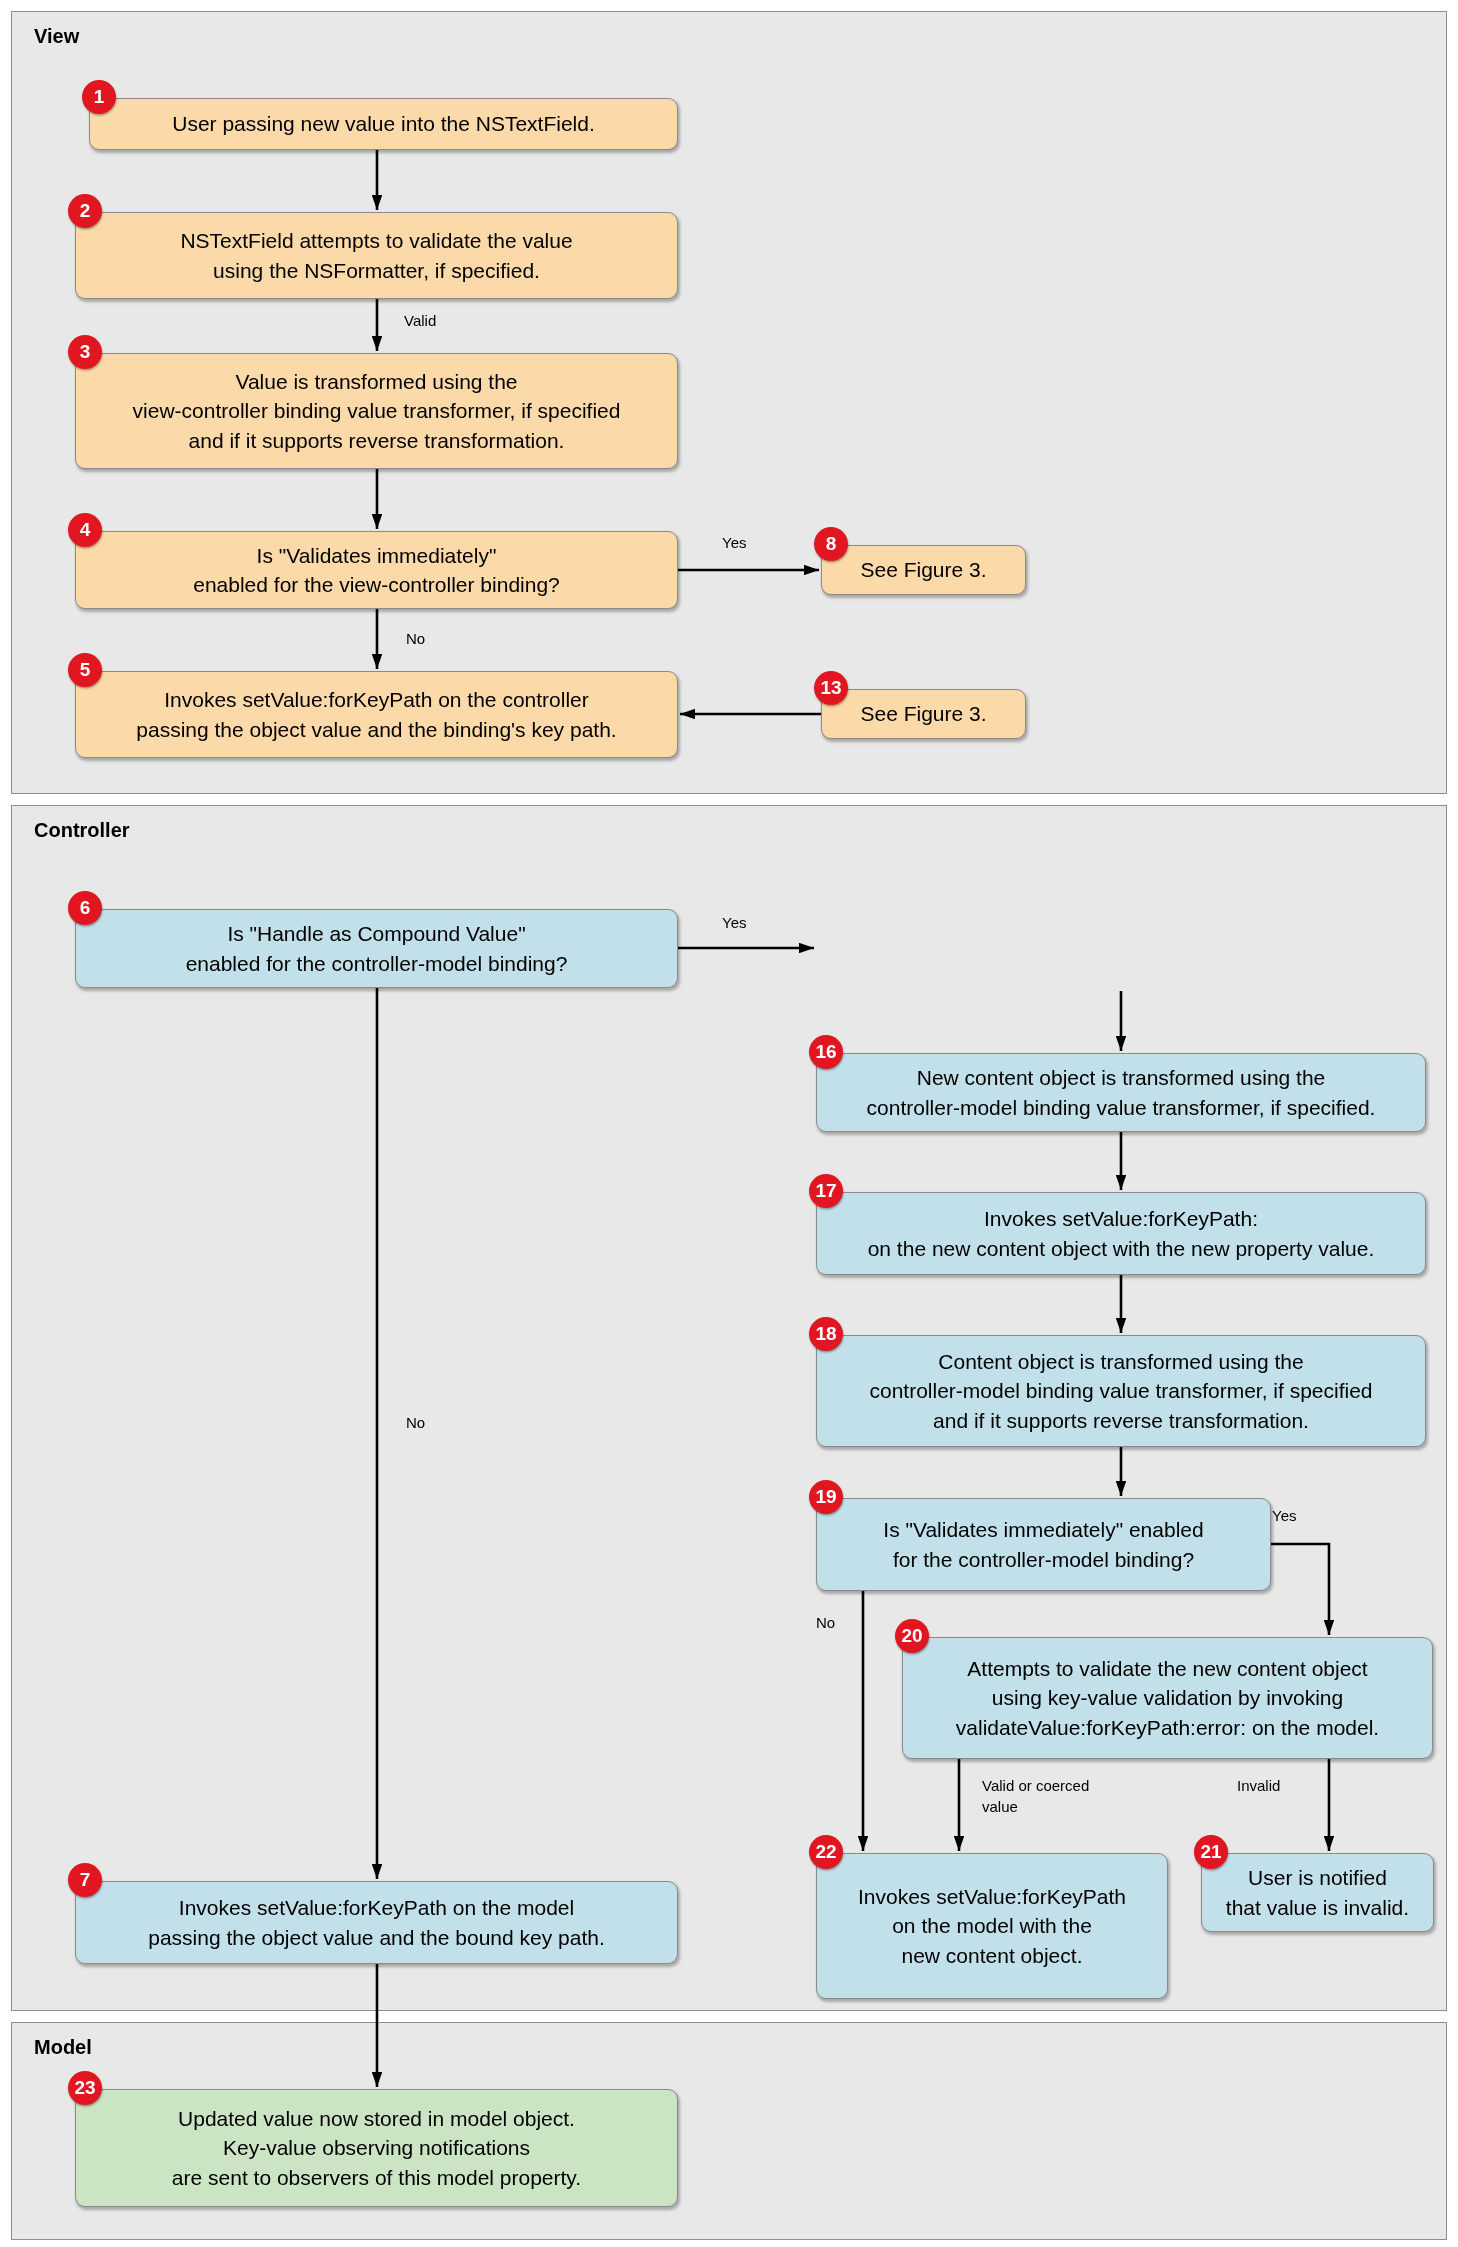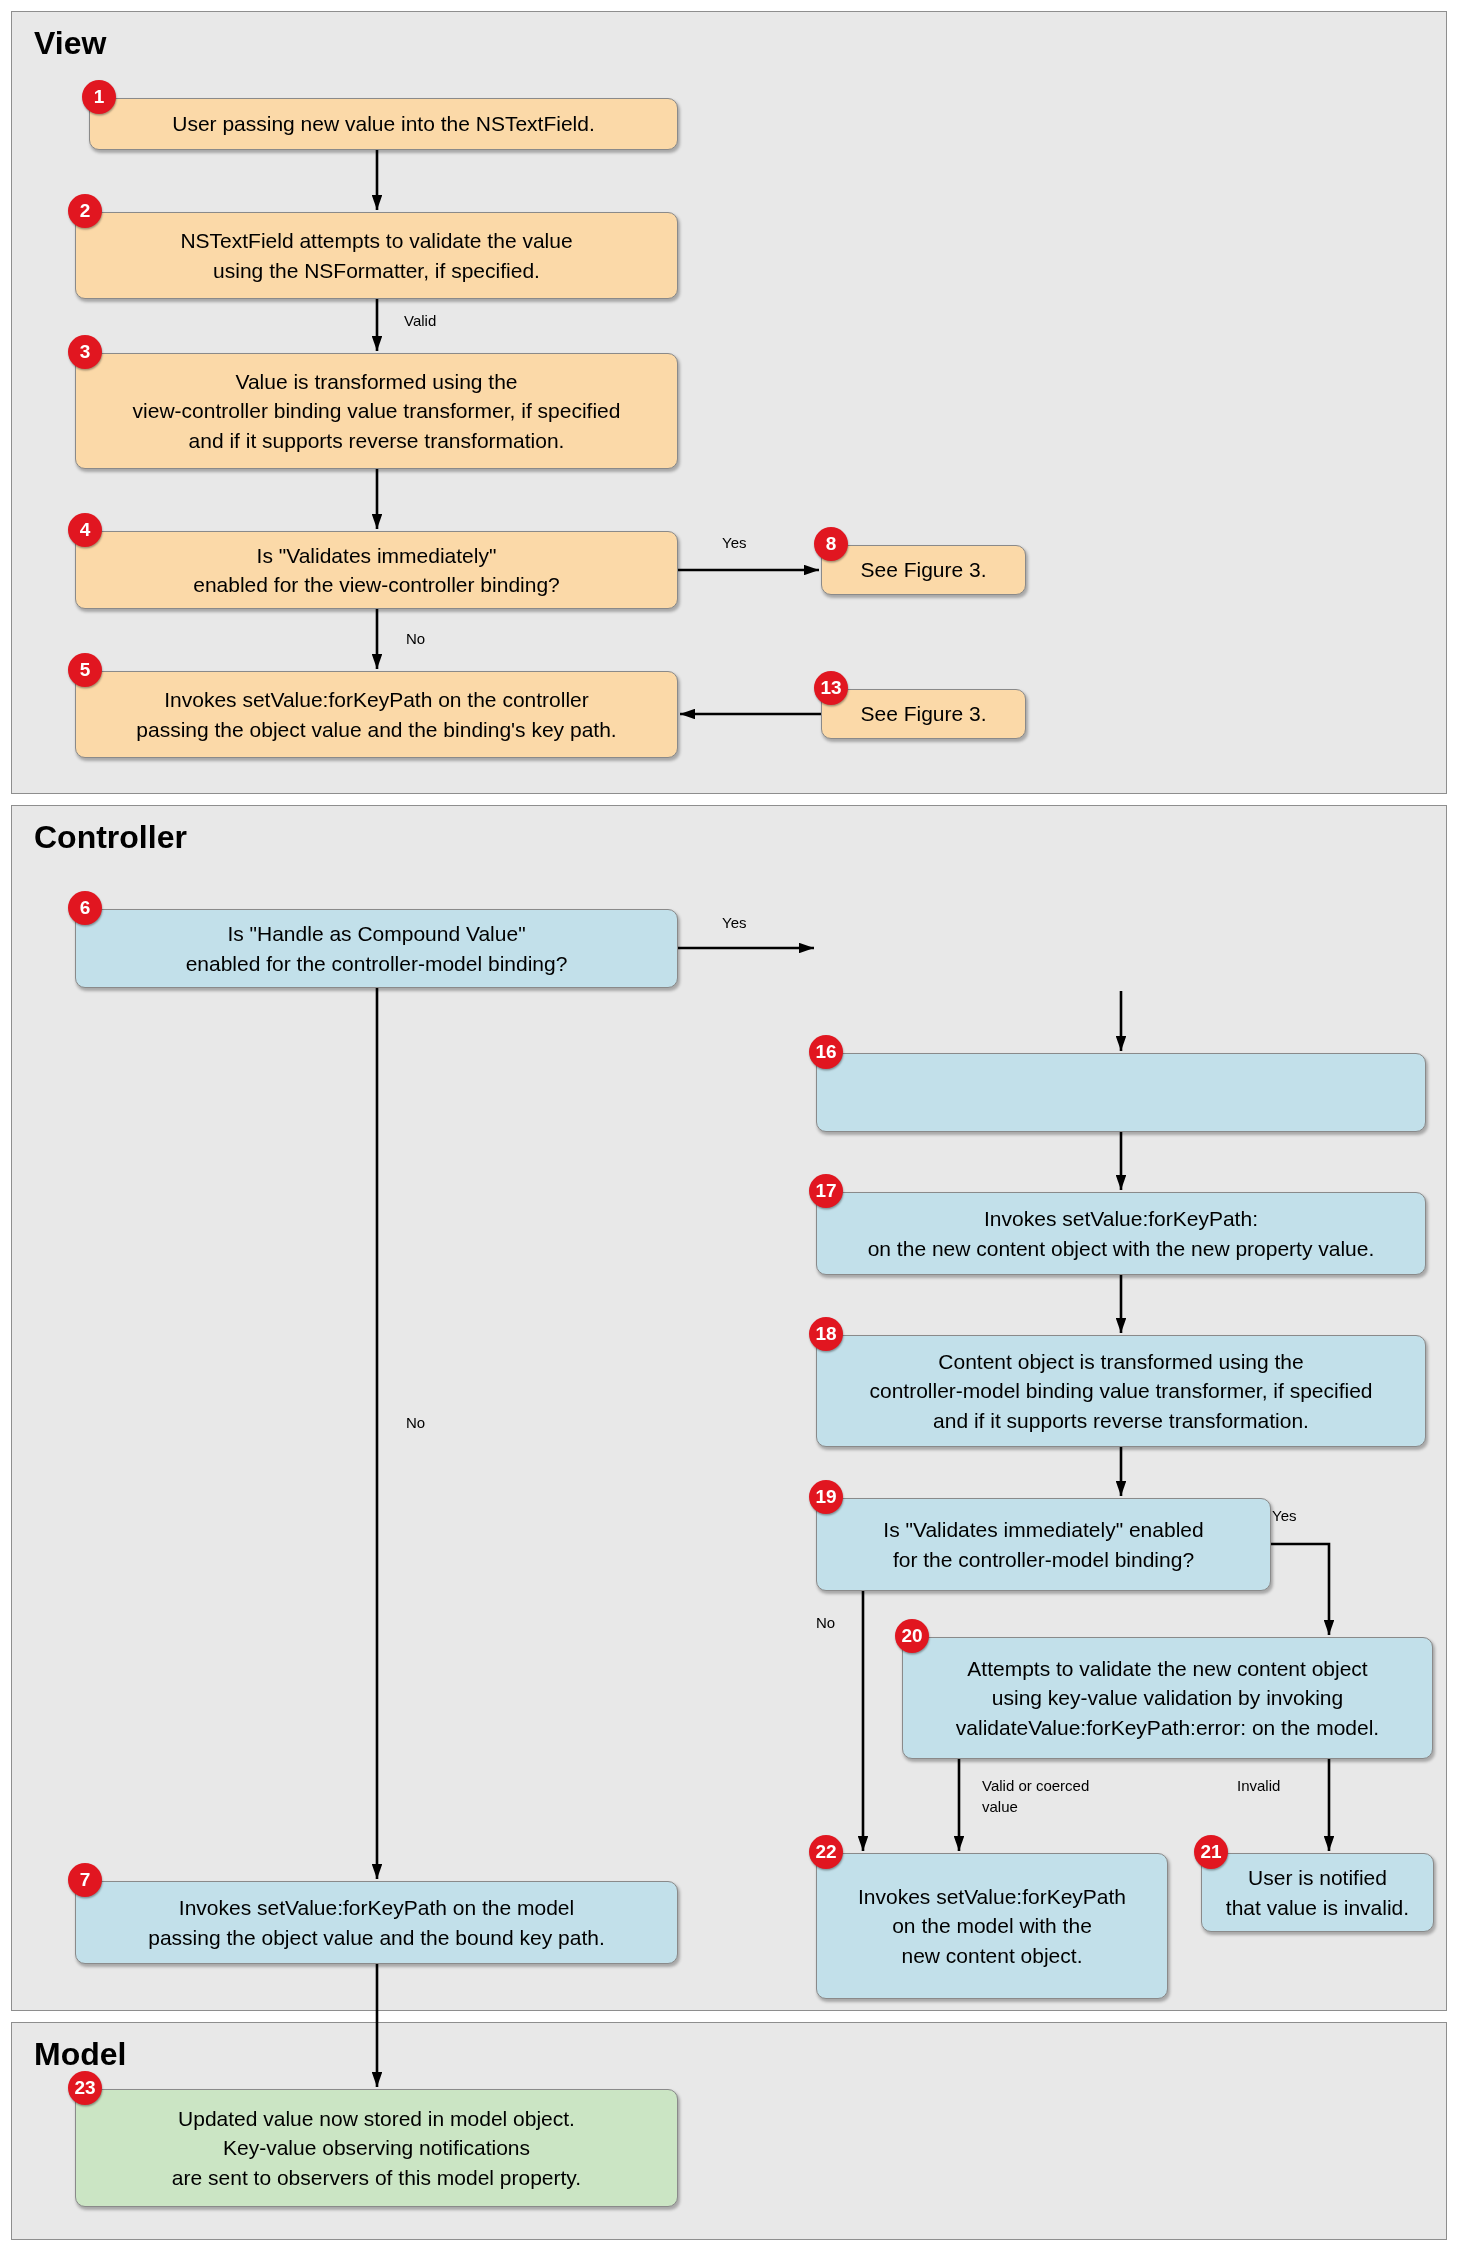--- a/index.html
+++ b/index.html
@@ -7,21 +7,21 @@
   body { font-family: "Liberation Sans", sans-serif; color: #000; }
   #canvas { position: relative; width: 1458px; height: 2247px; background: #fff; overflow: hidden; }
 
   .section {
     position: absolute;
     background: var(--section-bg, #e8e8e8);
     border: 1px solid #8e8e8e;
   }
   .section-label {
     position: absolute; left: 22px; top: 13px;
-    font-size: 32px; font-weight: bold;
+    font-size: 20px; font-weight: bold;
   }
 
   .node {
     position: absolute;
     border: 1px solid #8a8a8a;
     border-radius: 10px;
     display: flex; align-items: center; justify-content: center;
     box-shadow: 1.5px 2.5px 3px rgba(0,0,0,0.28);
     z-index: 10;
   }
@@ -146,20 +146,22 @@
     <div class="node-text">See Figure 3.</div>
   </div>
 
   <div class="node controller-node" style="left:75px; top:909px; width:603px; height:79px;">
     <span class="badge">6</span>
     <div class="node-text">Is "Handle as Compound Value"
 enabled for the controller-model binding?</div>
   </div>
   <div class="node controller-node" style="left:816px; top:1053px; width:610px; height:79px;">
     <span class="badge">16</span>
+    <div class="node-text">New content object is transformed using the
+controller-model binding value transformer, if specified.</div>
   </div>
   <div class="node controller-node" style="left:816px; top:1192px; width:610px; height:83px;">
     <span class="badge">17</span>
     <div class="node-text">Invokes setValue:forKeyPath:
 on the new content object with the new property value.</div>
   </div>
   <div class="node controller-node" style="left:816px; top:1335px; width:610px; height:112px;">
     <span class="badge">18</span>
     <div class="node-text">Content object is transformed using the
 controller-model binding value transformer, if specified

